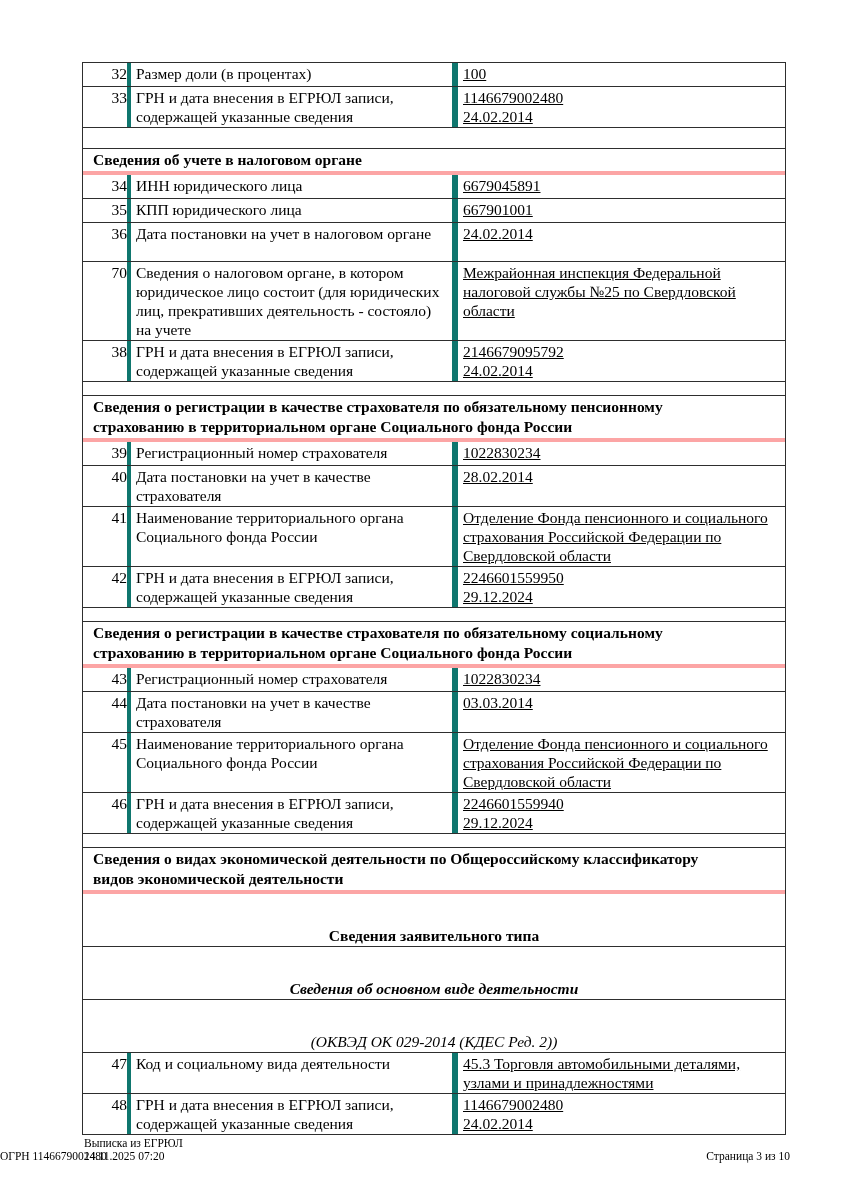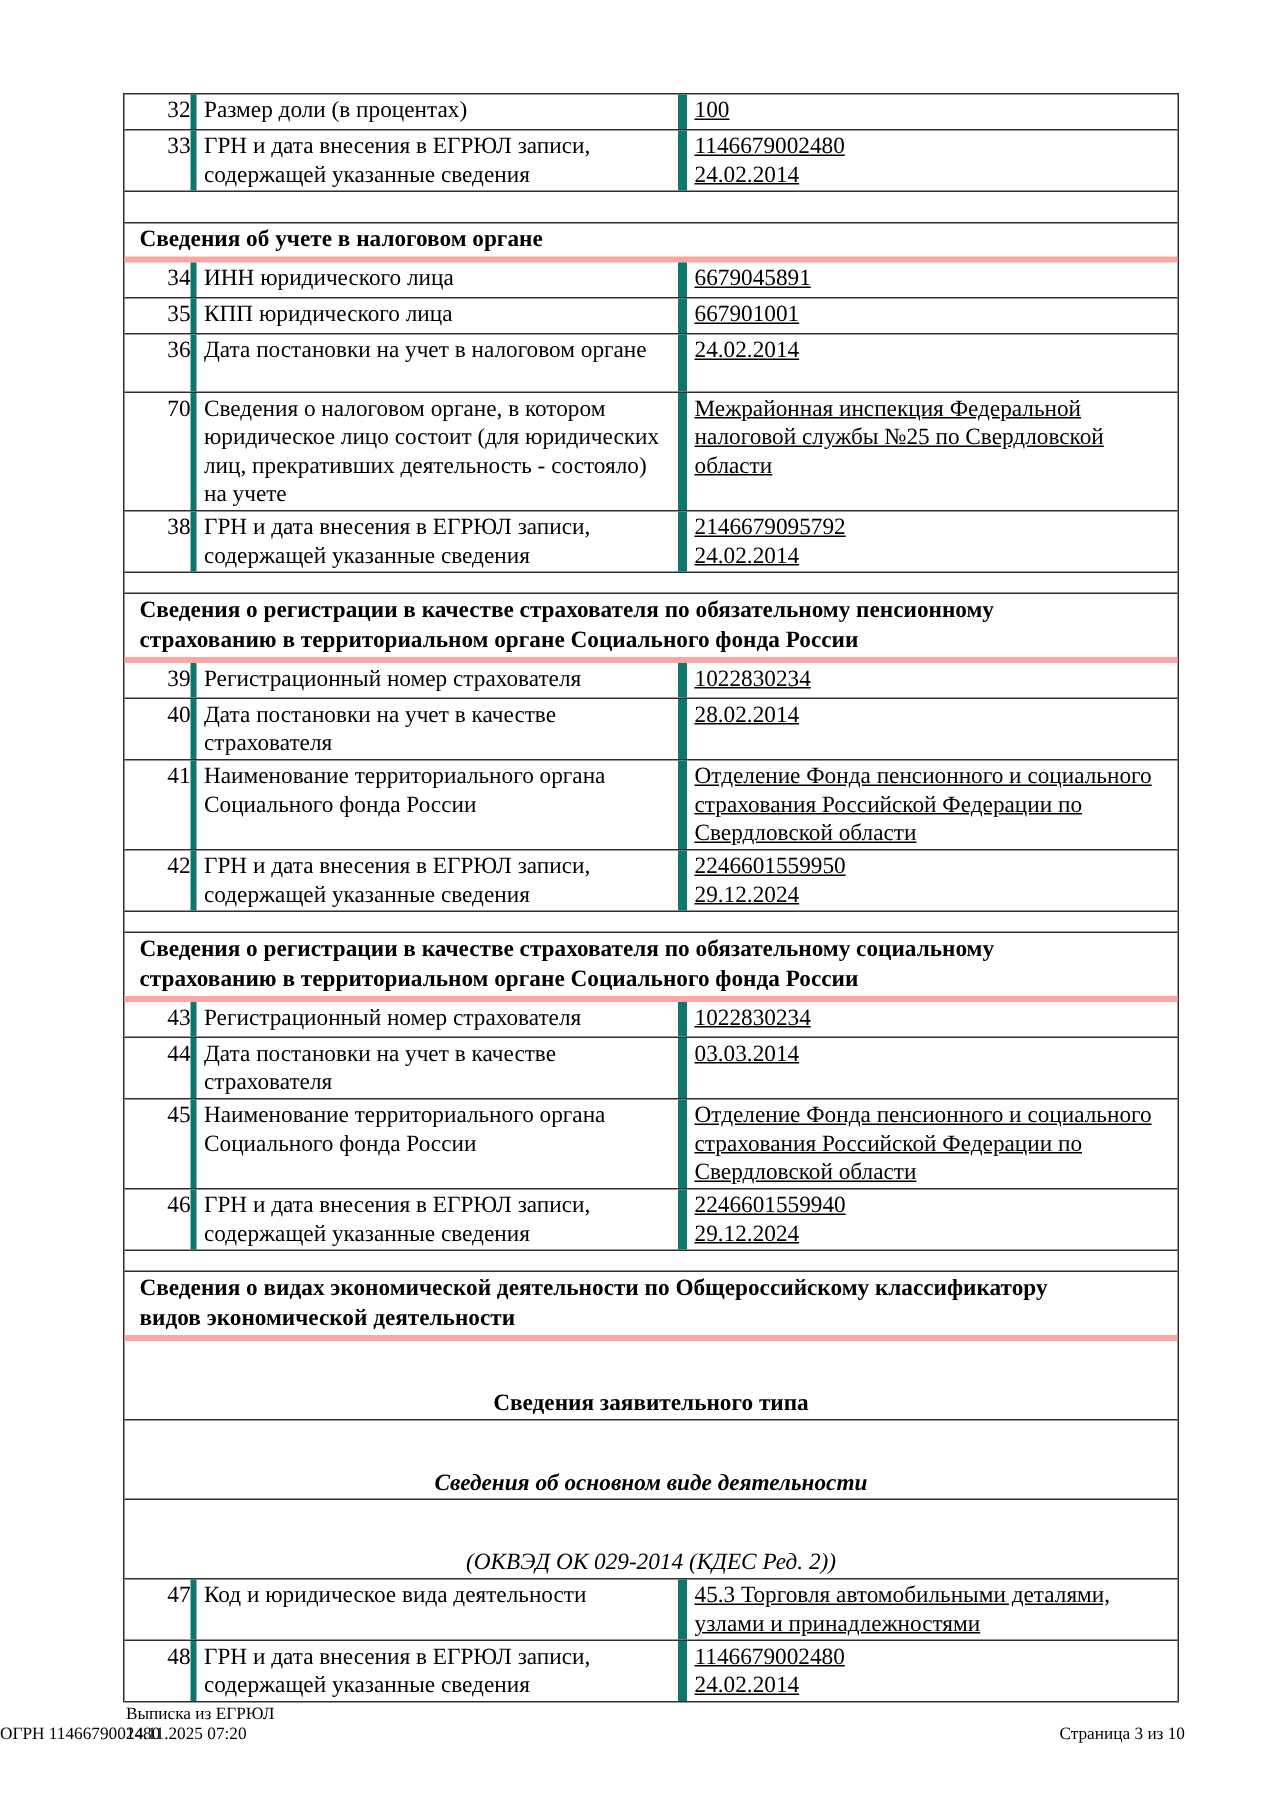--- a/index.html
+++ b/index.html
@@ -146,21 +146,21 @@
 
     <div class="spacer"></div>
     <div class="sec-hdr two">Сведения о видах экономической деятельности по Общероссийскому классификатору
 видов экономической деятельности</div>
     <div class="sub-hdr bold">Сведения заявительного типа</div>
     <div class="sub-hdr bold-italic">Сведения об основном виде деятельности</div>
     <div class="sub-hdr italic">(ОКВЭД ОК 029-2014 (КДЕС Ред. 2))</div>
 
     <div class="row h39">
       <div class="c-num">47</div>
-      <div class="c-label">Код и юридическое вида деятельности</div>
+      <div class="c-label">Код и социальному вида деятельности</div>
       <div class="c-value">45.3 Торговля автомобильными деталями, узлами и принадлежностями</div>
     </div>
     <div class="row h39">
       <div class="c-num">48</div>
       <div class="c-label">ГРН и дата внесения в ЕГРЮЛ записи, содержащей указанные сведения</div>
       <div class="c-value">1146679002480
 24.02.2014</div>
     </div>
 
   </div>

